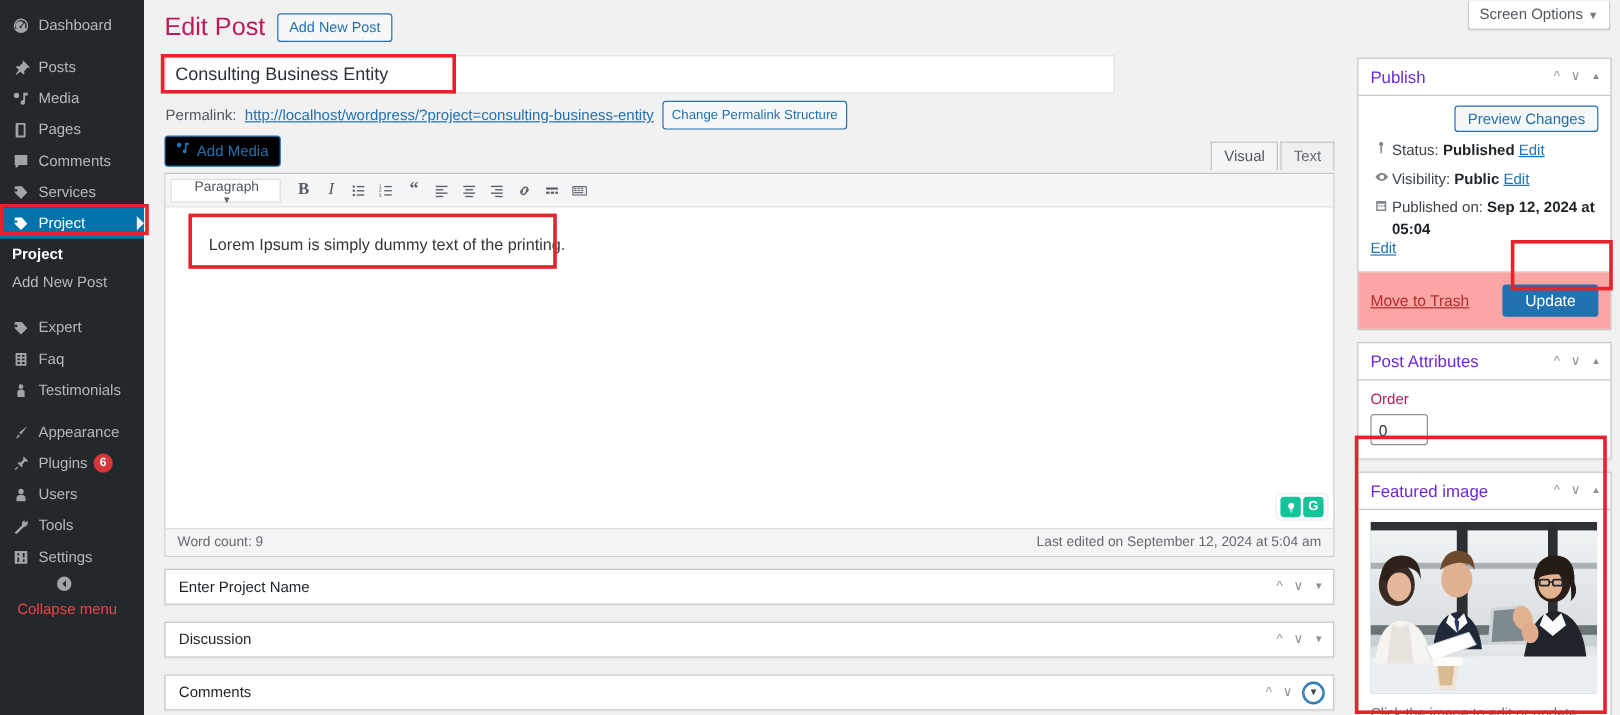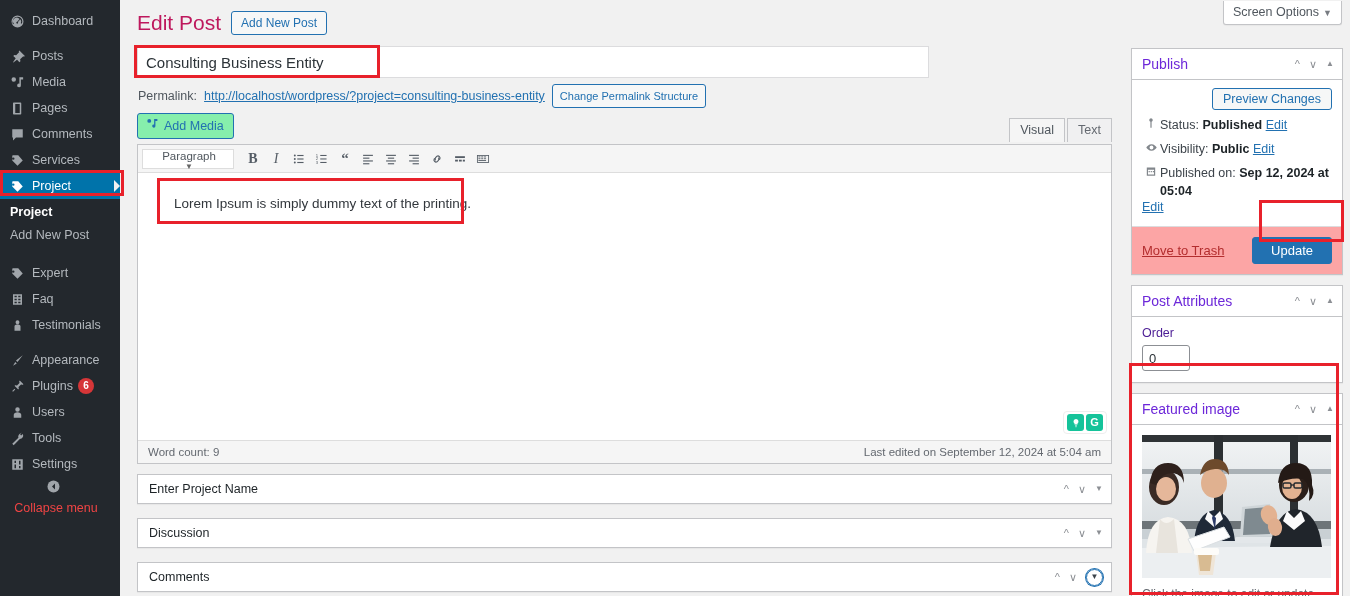--- a/index.html
+++ b/index.html
@@ -150,21 +150,21 @@
   }
 
   
   #editor-wrap {
     position: absolute; left: 17px; top: 113px;
     width: 975px;
   }
   #addmedia-row { height: 31px; }
   #add-media-btn {
     display: inline-flex; align-items: center; gap: 5px;
-    background: #86efac;
+    background: #000000;
     border: 1px solid #2271b1;
     color: #2271b1;
     border-radius: 3px;
     padding: 3px 9px 4px 8px;
     font-size: 12.5px;
     line-height: 16px;
   }
   #editor-tabs {
     position: absolute; right: 0; top: 4px;
     display: flex; align-items: flex-end;
@@ -339,21 +339,21 @@
   #update-btn {
     background: #2271b1;
     border: 1px solid #2271b1;
     color: #fff;
     border-radius: 3px;
     padding: 5px 18px;
     font-size: 13px;
   }
 
   .panel-body { padding: 9px 10px 11px 10px; }
-  #order-label { font-size: 12.5px; color: #4c1d95; margin-bottom: 5px; }
+  #order-label { font-size: 12.5px; color: #be185d; margin-bottom: 5px; }
   #order-input {
     width: 48px; height: 26px;
     border: 1px solid #8c8f94;
     border-radius: 3px;
     padding: 0 6px;
     font-size: 13px;
     color: #2c3338;
     font-family: "Liberation Sans", sans-serif;
   }
 

